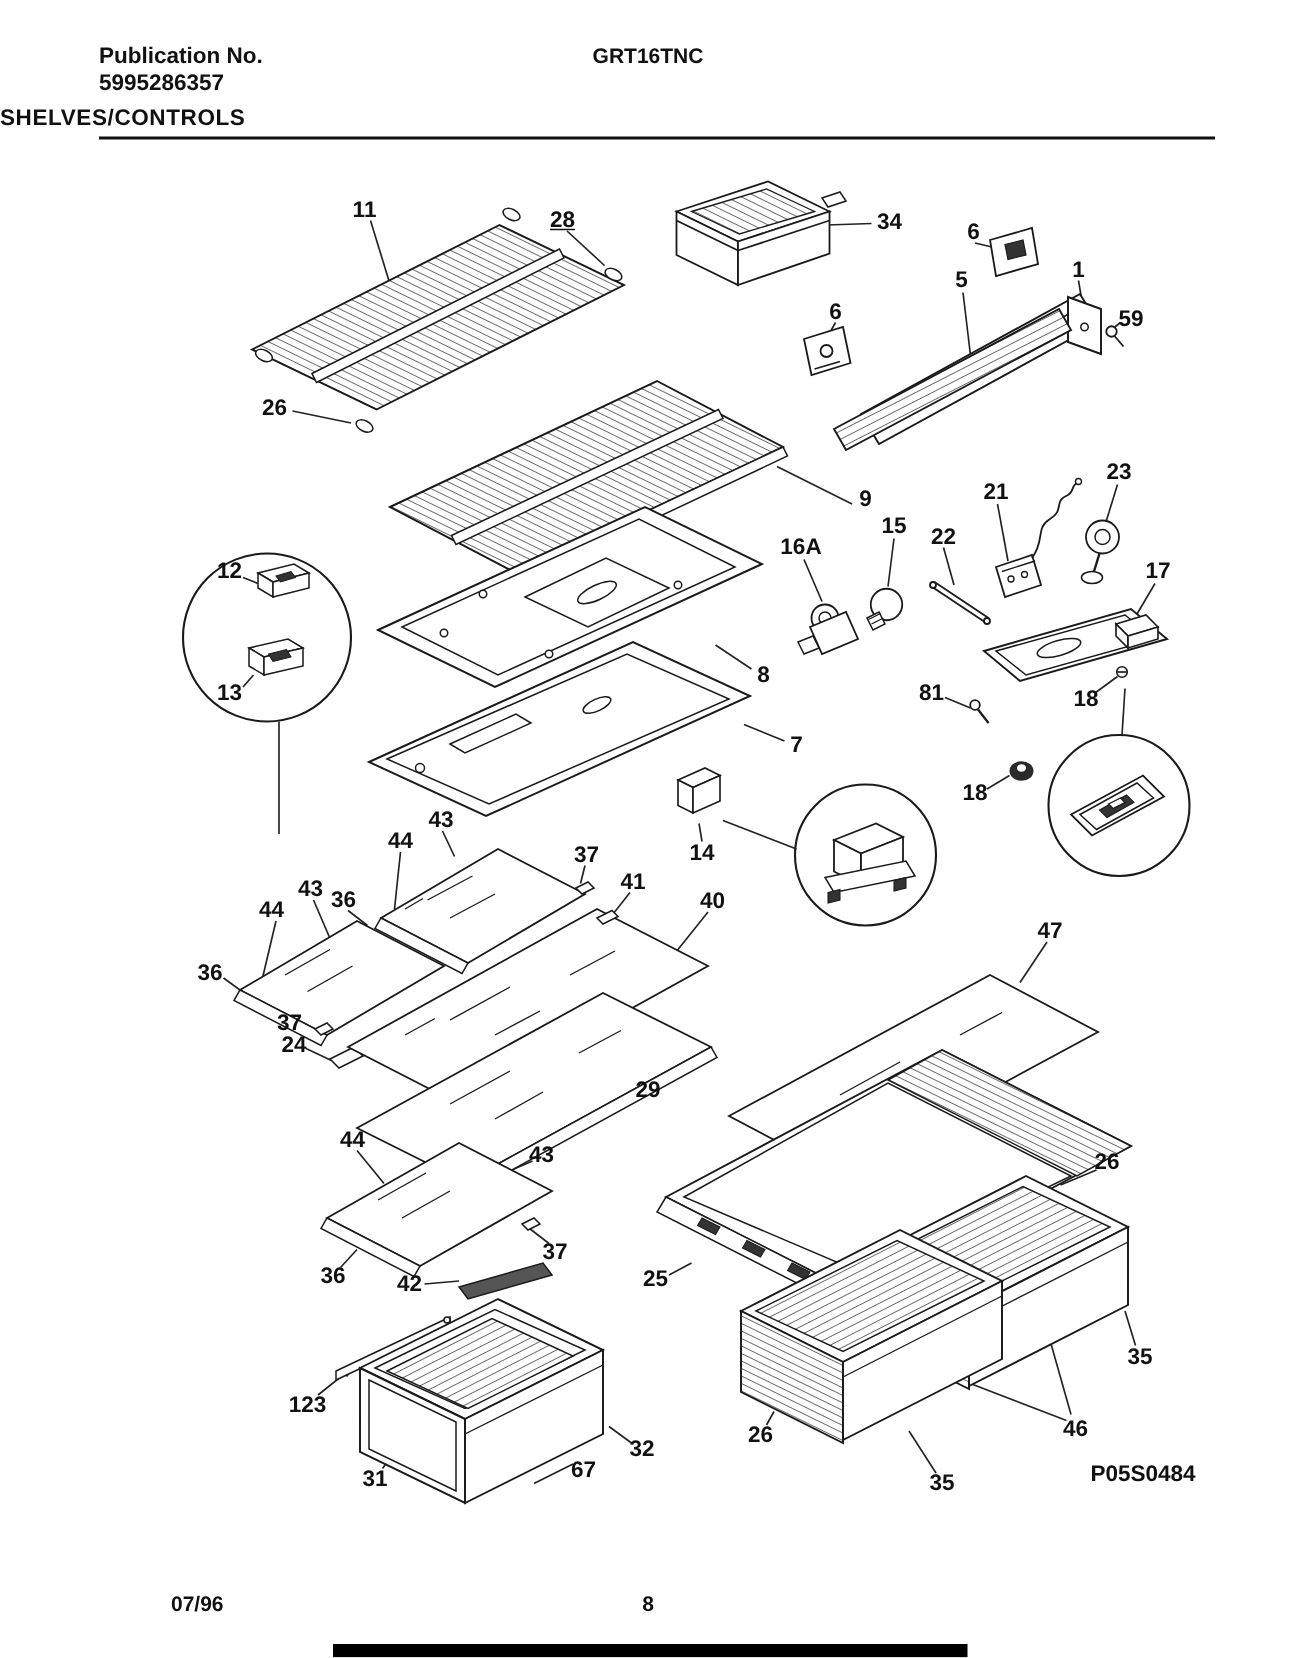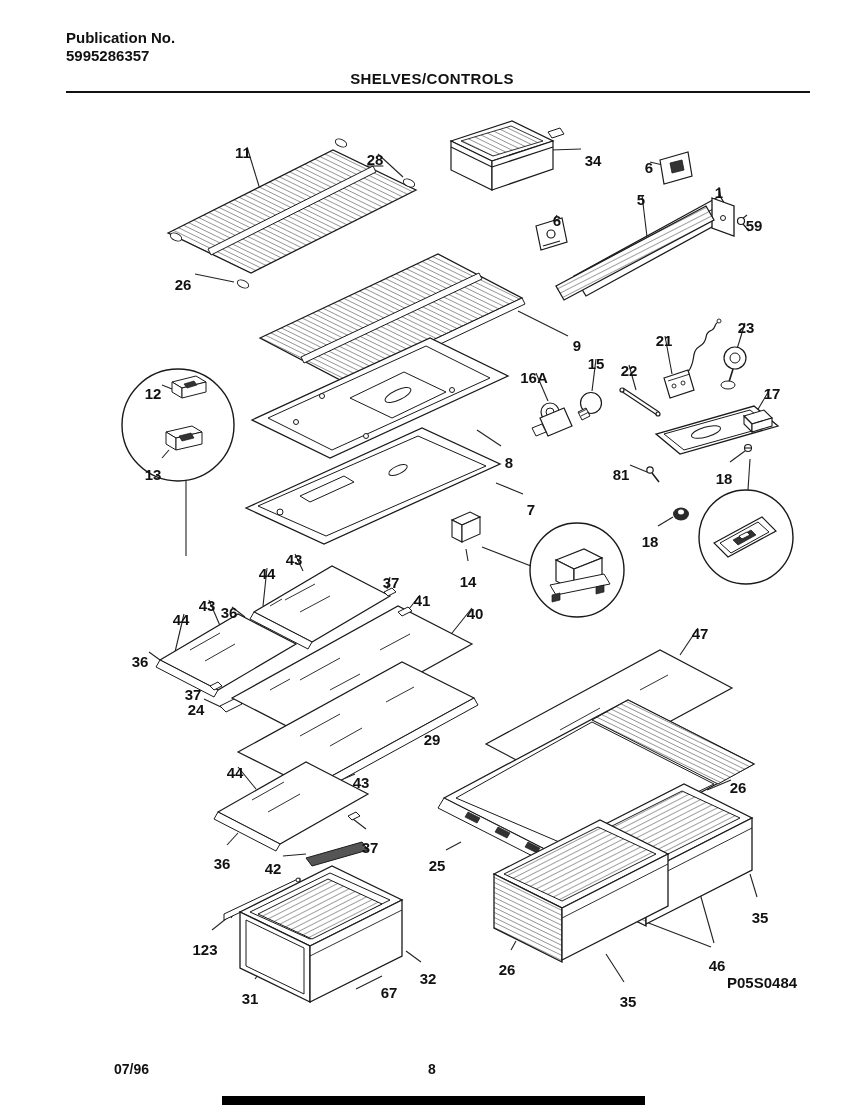--- a/index.html
+++ b/index.html
@@ -3,42 +3,43 @@
 <meta charset="utf-8">
 <style>
   * { margin:0; padding:0; box-sizing:border-box; }
   html,body { background:#ffffff; }
   .page {
     position:relative; width:864px; height:1105px; background:#fff;
     font-family:"Liberation Sans", sans-serif; color:#111; overflow:hidden;
   }
   .pub { position:absolute; left:66px; top:29px; font-size:15px; font-weight:600; line-height:1.2; }
   .model { position:absolute; left:0; right:0; top:29px; text-align:center; font-size:14px; font-weight:600; }
-  .section-title { position:absolute; left:0; right:0; top:70px; text-align:center; font-size:15px; font-weight:700; letter-spacing:.4px; }
+  .section-title { position:absolute; left:0; right:0; top:70px; text-align:left; font-size:15px; font-weight:700; letter-spacing:.4px; }
   .rule { position:absolute; left:66px; right:54px; top:91px; height:2px; background:#111; }
   svg.art { position:absolute; left:0; top:0; }
-  .labels { position:absolute; left:0; top:12px; width:864px; height:782px; pointer-events:none; }
+  .labels { position:absolute; left:0; top:0; width:864px; height:782px; pointer-events:none; }
   .part-label {
     position:absolute; transform:translate(-50%,-50%);
     font-size:15px; font-weight:700; white-space:nowrap; color:#111;
   }
   .diagram-code { position:absolute; left:727px; top:974px; font-size:15px; font-weight:700; }
   .footer-date { position:absolute; left:70px; top:1061px; font-size:14px; font-weight:600;margin-left:44px; }
   .footer-page { position:absolute; left:0; right:0; top:1061px; text-align:center; font-size:14px; font-weight:600; }
   .bottom-bar { position:absolute; left:222px; top:1096px; width:423px; height:9px; background:#000; }
 </style>
 </head>
 <body>
 
 <div class="page">
 
   <div class="pub">
     <div>Publication No.</div>
     <div>5995286357</div>
   </div>
+  <div class="model">GRT16TNC</div>
   <div class="section-title">SHELVES/CONTROLS</div>
   <div class="rule"></div>
 
   <svg class="art" width="864" height="1105" viewBox="0 0 864 1105">
     <defs>
       <pattern id="pWires" width="4.5" height="4.5" patternUnits="userSpaceOnUse" patternTransform="rotate(26)">
         <rect width="4.5" height="4.5" fill="#fff"></rect>
         <line x1="0" y1="0" x2="4.5" y2="0" stroke="#2a2a2a" stroke-width="0.9"></line>
       </pattern>
       <pattern id="pHatch" width="5" height="5" patternUnits="userSpaceOnUse" patternTransform="rotate(-27)">

